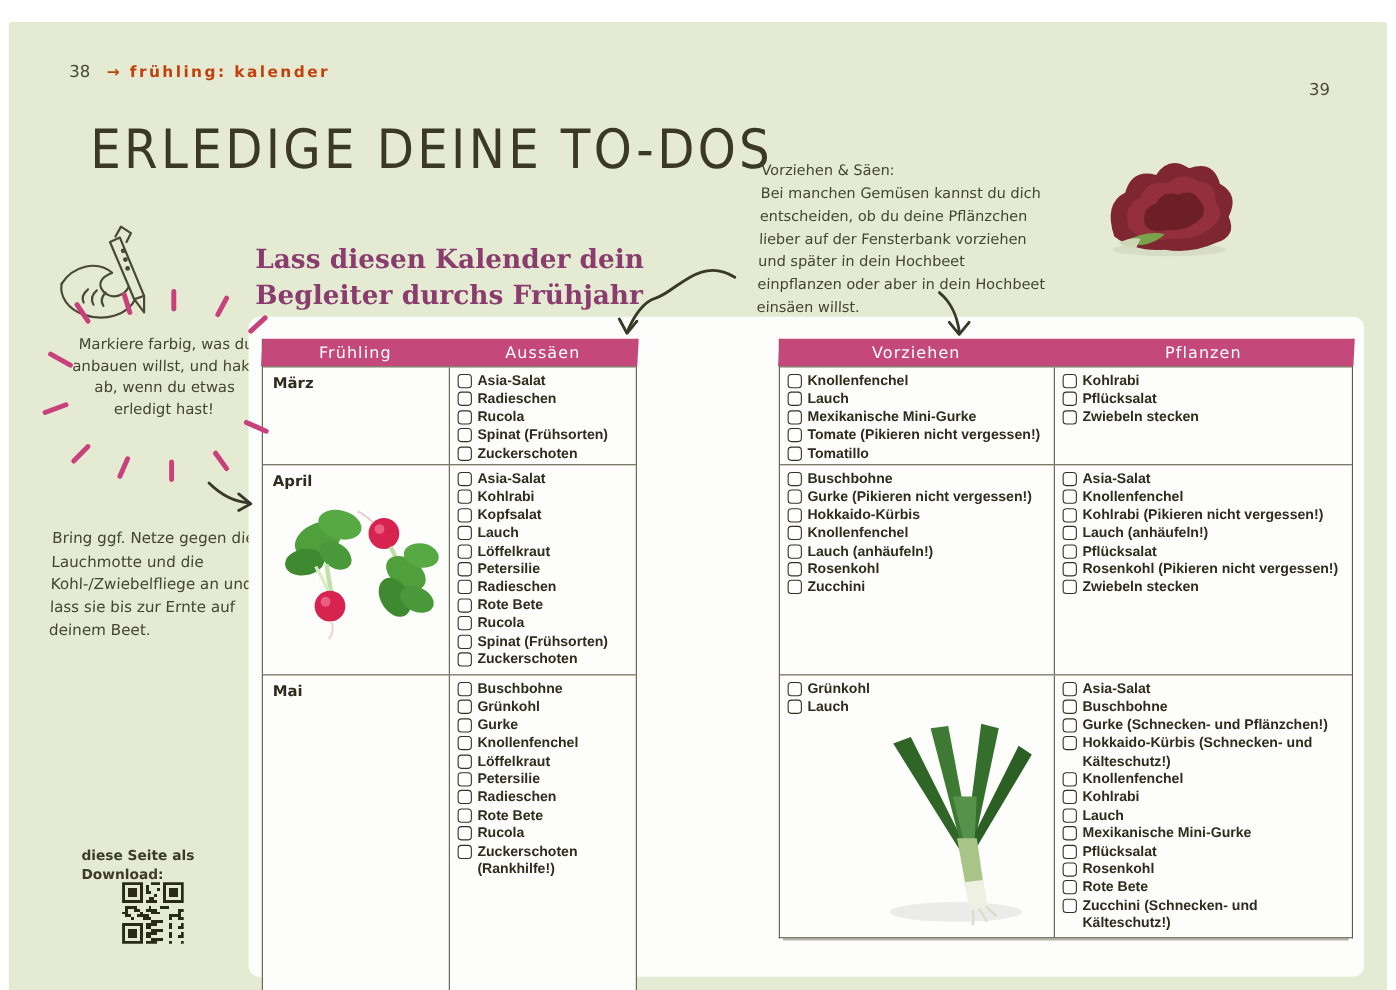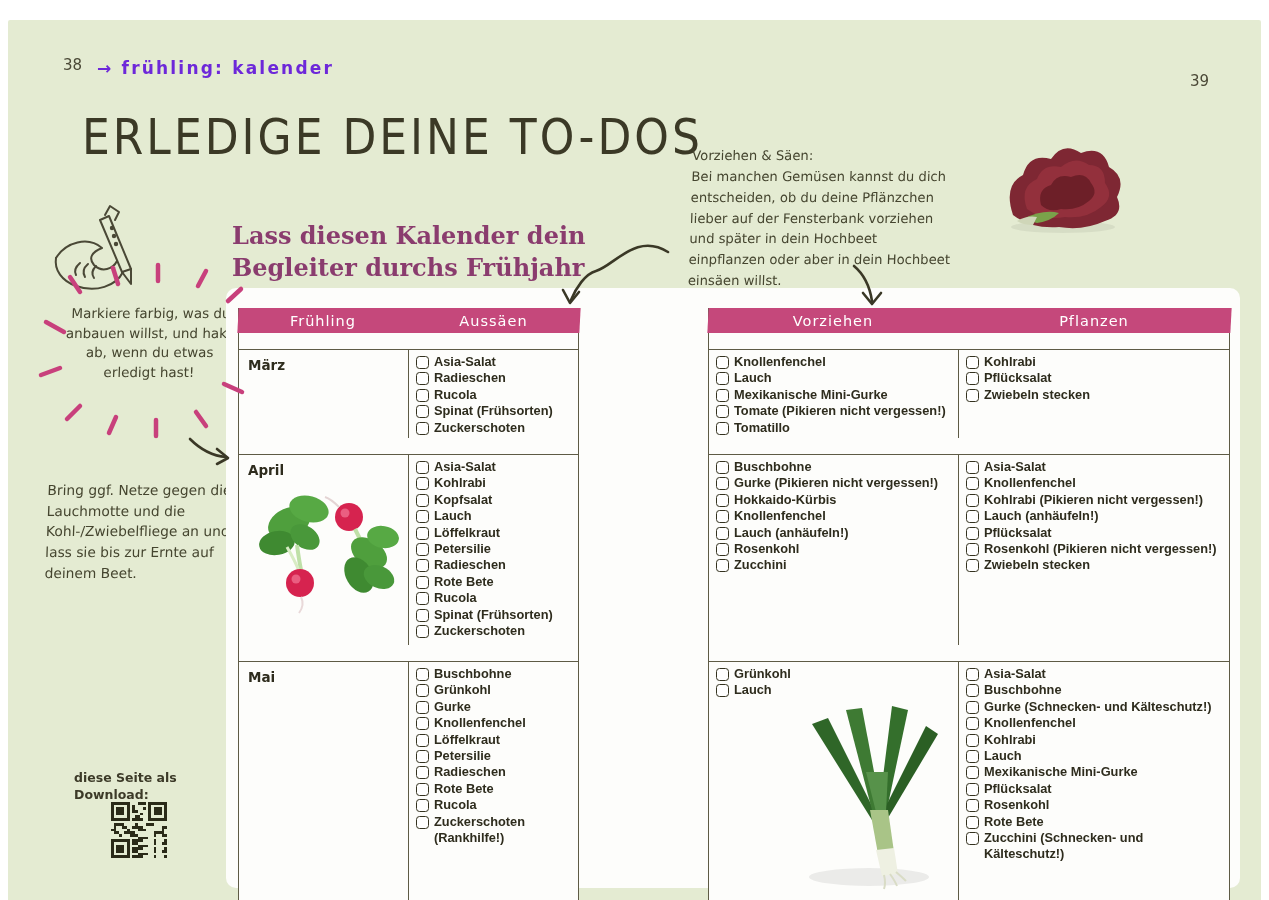--- a/index.html
+++ b/index.html
@@ -9,22 +9,22 @@
   }
   .page{
     position:absolute;left:8px;top:20px;width:1253px;height:884px;
     background:#e4ebd2;border-radius:2px;
   }
   
   .pagenum{position:absolute;top:36px;font-size:15px;color:#4a4836;}
   .pagenum.left{left:55px;}
   .pagenum.right{right:52px;margin-top:16px;}
   .breadcrumb{
-    position:absolute;left:89px;top:38px;font-size:17px;font-weight:bold;
-    letter-spacing:2.2px;color:#6d28d9;
+    position:absolute;left:89px;top:38px;font-size:14px;font-weight:bold;
+    letter-spacing:2.2px;color:#c2410c;
   }
   
   .title{
     position:absolute;left:74px;top:88px;font-size:44px;color:#3b3926;
     letter-spacing:3px;transform:scaleY(1.12);transform-origin:left top;
     font-family:"DejaVu Sans",sans-serif;font-weight:400;white-space:nowrap;
   }
   
   .intro{
     position:absolute;left:224px;top:200px;width:360px;
@@ -61,21 +61,21 @@
     position:absolute;box-sizing:border-box;
     border:1.5px solid #5e5b45;border-top:none;background:#fdfdfb;
     box-shadow:0 6px 0 -4px rgba(94,91,69,.45);
   }
   .cal-head{
     display:grid;height:25px;margin:0 -1.5px;
     align-items:center;text-align:center;color:#ffffff;font-size:14.5px;
     letter-spacing:1px;transform:skewX(-3deg);
   }
   .cal-head > div{transform:skewX(3deg);}
-  .cal-row{display:grid;position:relative;border-top:1.4px solid #5e5b45;box-sizing:border-box;margin-top:16px;}
+  .cal-row{display:grid;position:relative;border-top:1.4px solid #5e5b45;box-sizing:border-box;}
   .cal-row:first-of-type{border-top:none;}
   .col1{border-right:1.4px solid #5e5b45;box-sizing:border-box;position:relative;}
   .month-label{padding:7px 0 0 9px;font-weight:bold;font-size:13.5px;color:#2e2c1d;}
   .list-cell{padding:4px 4px 0 7px;box-sizing:border-box;position:relative;}
   .check-item{display:flex;align-items:flex-start;line-height:16.4px;}
   .checkbox{
     flex:0 0 auto;width:11px;height:11px;margin:2px 5px 0 0;
     border:1.8px solid #34321f;border-radius:3.5px;background:#fff;
   }
   .check-label{
@@ -505,21 +505,25 @@
           <div class="check-item">
             <span class="checkbox"></span>
             <span class="check-label">Asia-Salat</span>
           </div>
           <div class="check-item">
             <span class="checkbox"></span>
             <span class="check-label">Buschbohne</span>
           </div>
           <div class="check-item">
             <span class="checkbox"></span>
-            <span class="check-label">Gurke (Schnecken- und Kälteschutz!)</span>
+            <span class="check-label">Gurke (Schnecken- und Pflänzchen!)</span>
+          </div>
+          <div class="check-item">
+            <span class="checkbox"></span>
+            <span class="check-label">Hokkaido-Kürbis (Schnecken- und Kälteschutz!)</span>
           </div>
           <div class="check-item">
             <span class="checkbox"></span>
             <span class="check-label">Knollenfenchel</span>
           </div>
           <div class="check-item">
             <span class="checkbox"></span>
             <span class="check-label">Kohlrabi</span>
           </div>
           <div class="check-item">

